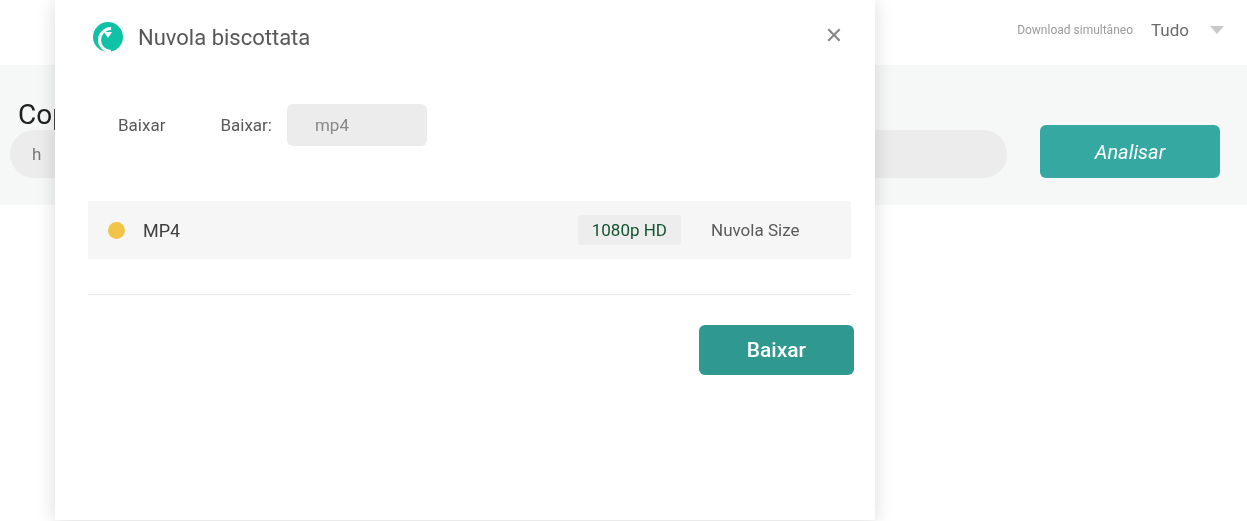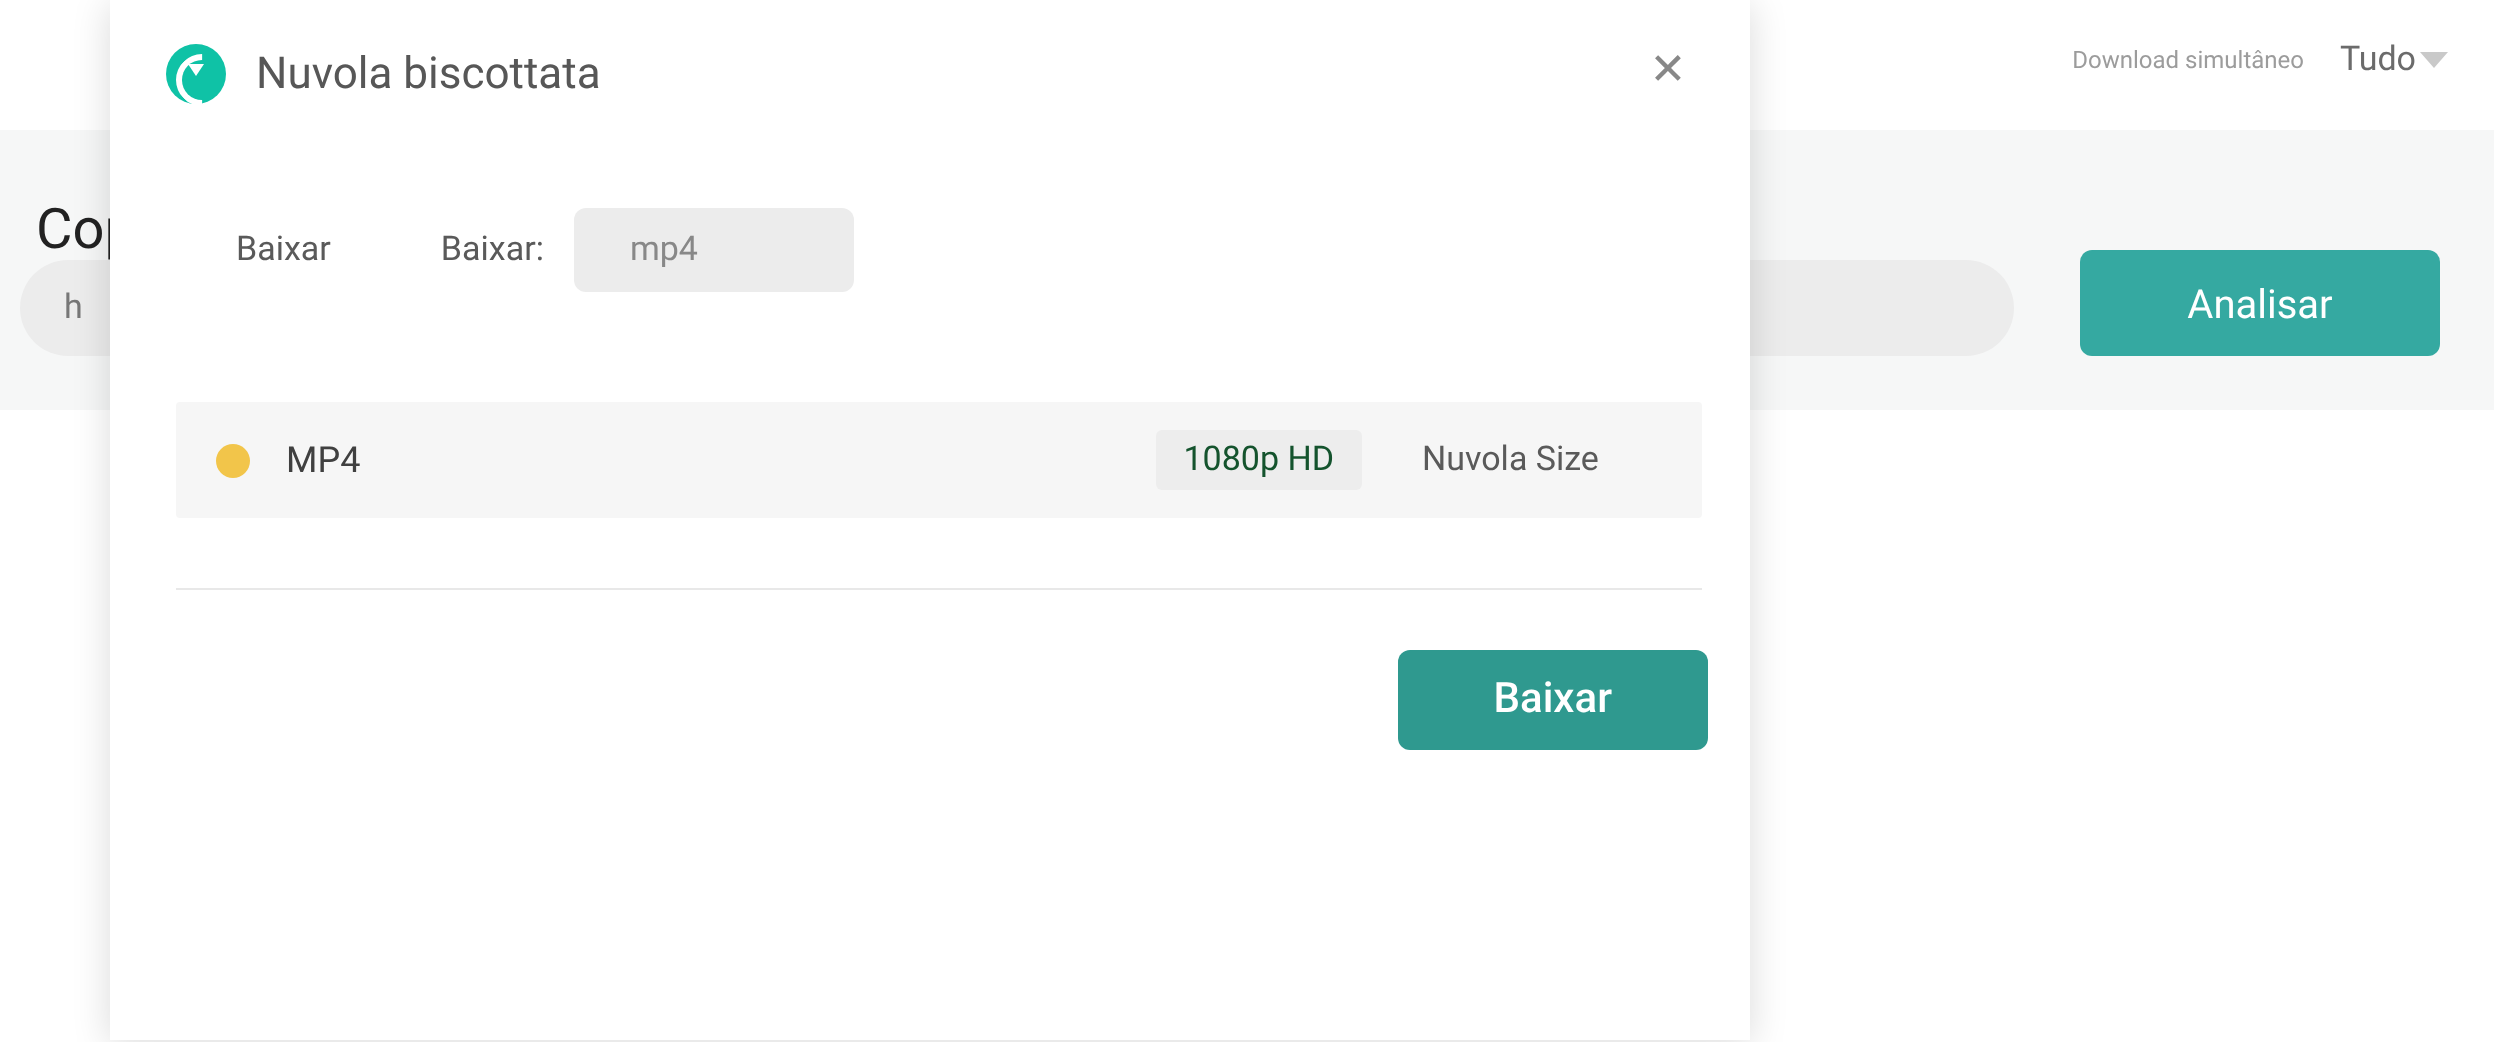--- a/index.html
+++ b/index.html
@@ -25,21 +25,21 @@
       padding-right: 15px;
       gap: 10px;
     }
     .top-header-label {
       color: #9c9c9c;
       font-size: 12px;
     }
     .dropdown {
       display: flex;
       align-items: center;
-      gap: 2px;
+      gap: 21px;
       color: #6b6b6b;
       font-size: 17px;
       cursor: pointer;
       padding: 5px 8px;
     }
     .dropdown-caret {
       width: 0;
       height: 0;
       border-left: 7px solid transparent;
       border-right: 7px solid transparent;
@@ -84,35 +84,36 @@
       background: #35a9a1;
       color: #fff;
       border: none;
       border-radius: 6px;
       font-size: 20px;
       font-weight: 400;
       cursor: pointer;
       display: flex;
       align-items: center;
       justify-content: center;
+      font-style: italic;
     }
     .modal {
       position: absolute;
       top: 0;
       left: 55px;
       width: 820px;
       height: 520px;
       background: #fff;
       box-shadow: 0 2px 18px rgba(0,0,0,0.15);
       z-index: 10;
     }
     .modal-header {
       display: flex;
       align-items: center;
-      padding: 22px 28px;
+      padding: 22px 38px;
       position: relative;
     }
     .logo {
       width: 30px;
       height: 30px;
       background: #0fc2a6;
       border-radius: 50%;
       position: relative;
       margin-right: 15px;
     }

